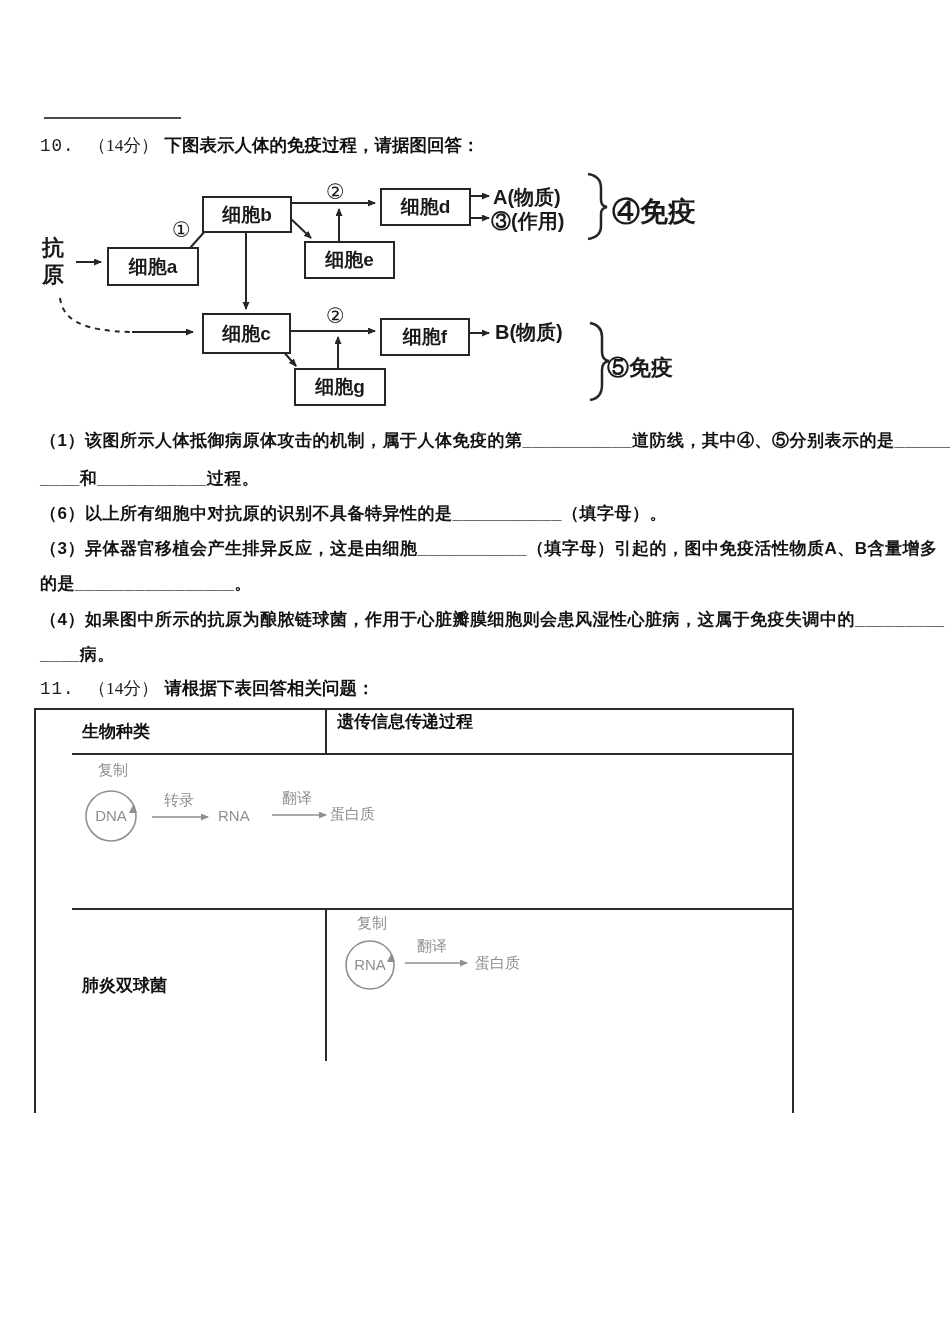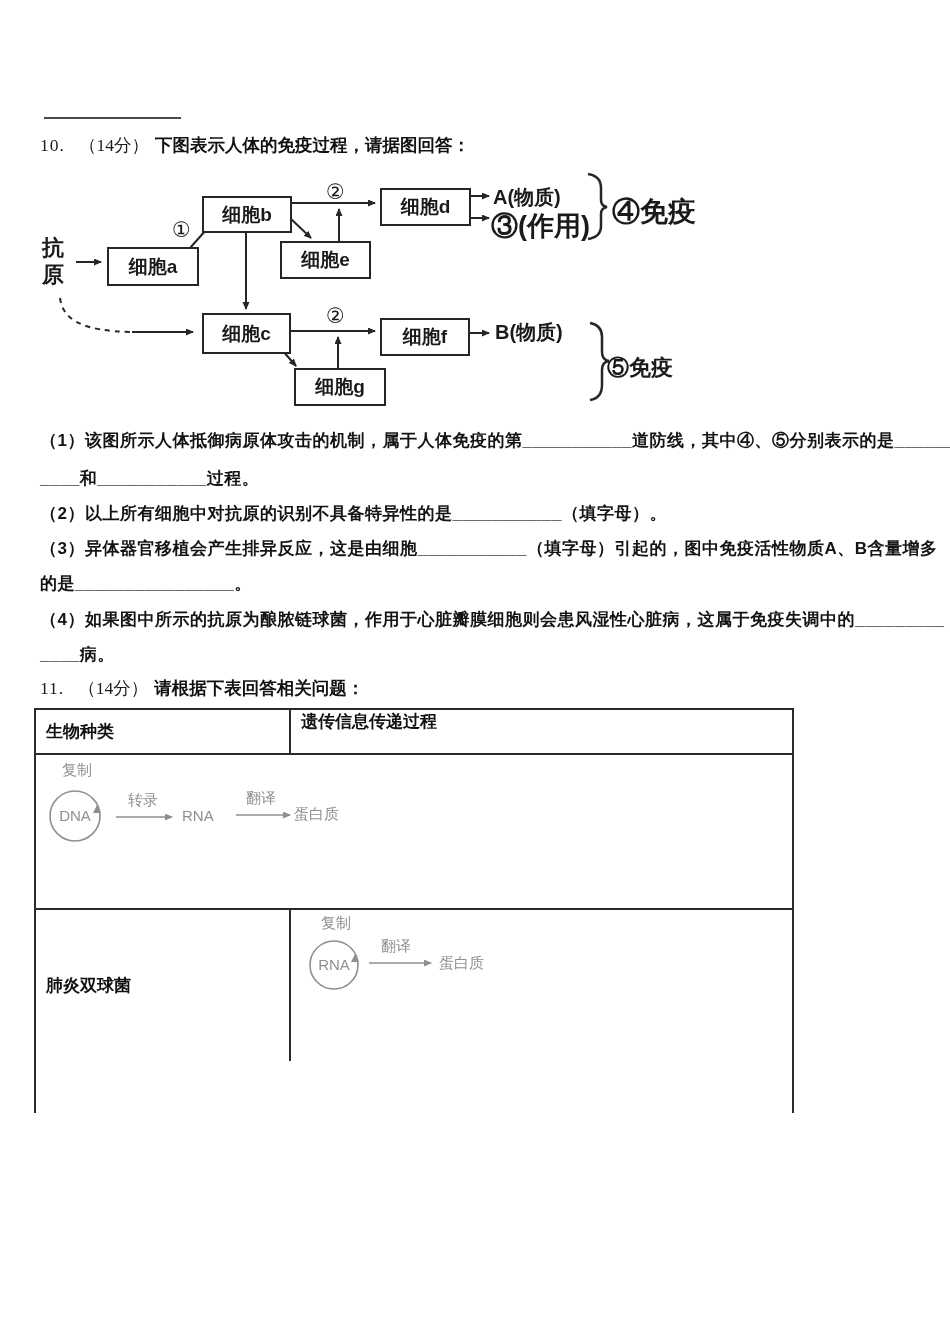--- a/index.html
+++ b/index.html
@@ -5,35 +5,35 @@
   html,body{margin:0;padding:0;background:#e8e8e8;}
   .page{
     position:relative;width:950px;height:1344px;background:#ffffff;
     font-family:"Liberation Serif",serif;color:#1c1c1c;overflow:hidden;
     margin:0 auto;
   }
   .abs{position:absolute;white-space:nowrap;}
   .blank-line{position:absolute;left:44px;top:117px;width:137px;height:0;
     border-top:2.5px solid #4a4a4a;}
   .qhead{font-size:17.5px;}
-  .qhead .qnum{font-family:Liberation Serif, serif;letter-spacing:1px;}
+  .qhead .qnum{font-family:Liberation Mono, monospace;letter-spacing:1px;}
   .qhead .qscore{font-family:"Liberation Serif",serif;margin-left:14px;text-align:center;}
   .qhead .qstem{font-family:"Liberation Sans",sans-serif;font-weight:700;margin-left:6px;color:#111;}
   .subq{font-family:"Liberation Sans",sans-serif;font-weight:700;font-size:17px;color:#141414;letter-spacing:0.5px;}
   
   .figure{position:absolute;left:40px;top:172px;width:700px;height:242px;}
   .figure svg{position:absolute;left:0;top:0;}
   .cellbox{position:absolute;border:2px solid #262626;display:flex;align-items:center;justify-content:center;
     font-family:"Liberation Sans",sans-serif;font-weight:700;font-size:19px;color:#1a1a1a;background:#fff;}
   .figlabel{position:absolute;font-family:"Liberation Sans",sans-serif;font-weight:700;color:#1a1a1a;}
   .antigen{font-size:22px;line-height:27px;text-align:center;white-space:pre-line;}
   .circnum{font-weight:400;font-family:"DejaVu Sans",sans-serif;}
   
   .btable{position:absolute;left:34px;top:708px;width:760px;height:405px;
-    border-top:2px solid #2b2b2b;border-left:2px solid #2b2b2b;border-right:2px solid #2b2b2b;box-sizing:border-box;}
+    border-top:2px solid #2b2b2b;border-left:2px solid #2b2b2b;border-right:2px solid #2b2b2b;box-sizing:border-box;padding-left:36px;}
   .trow{display:flex;box-sizing:border-box;border-bottom:2px solid #2b2b2b;}
   .trow.last{border-bottom:none;}
   .tcell-l{width:255px;box-sizing:border-box;border-right:2px solid #2b2b2b;display:flex;align-items:center;padding-left:10px;}
   .tcell-r{flex:1;position:relative;}
   .tlabel{font-family:"Liberation Sans",sans-serif;font-weight:700;font-size:17px;color:#111;}
   .tlabel sub{font-size:11px;}
   .gray-dg{position:absolute;inset:0;}
   .gdg-text{position:absolute;color:#8f8f8f;font-family:"Liberation Sans",sans-serif;font-size:15px;white-space:nowrap;}
 </style>
 </head>
@@ -85,39 +85,39 @@
 
       <path d="M550,151 Q562,153 562,165 L562,180 Q562,188 569,189 Q562,190 562,198 L562,213 Q562,226 550,228" stroke="#262626" stroke-width="2.5" fill="none"></path>
     </svg>
 
     <div class="figlabel antigen" style="left:2px;top:62px;">抗
 原</div>
 
     <div class="cellbox" style="left:67px;top:75px;width:88px;height:35px;">细胞a</div>
     <div class="cellbox" style="left:162px;top:24px;width:86px;height:33px;">细胞b</div>
     <div class="cellbox" style="left:340px;top:16px;width:87px;height:34px;">细胞d</div>
-    <div class="cellbox" style="left:240px;top:69px;width:87px;height:34px;">细胞e</div>
+    <div class="cellbox" style="left:264px;top:69px;width:87px;height:34px;">细胞e</div>
     <div class="cellbox" style="left:162px;top:141px;width:85px;height:37px;">细胞c</div>
     <div class="cellbox" style="left:340px;top:146px;width:86px;height:34px;">细胞f</div>
     <div class="cellbox" style="left:254px;top:196px;width:88px;height:34px;">细胞g</div>
 
     <div class="figlabel circnum" style="left:132px;top:46px;font-size:21px;">①</div>
     <div class="figlabel circnum" style="left:286px;top:8px;font-size:21px;">②</div>
     <div class="figlabel circnum" style="left:286px;top:132px;font-size:21px;">②</div>
 
     <div class="figlabel" style="left:453px;top:12px;font-size:20px;">A(物质)</div>
-    <div class="figlabel" style="left:451px;top:36px;font-size:27px;">③(作用)</div>
+    <div class="figlabel" style="left:451px;top:36px;font-size:20px;">③(作用)</div>
     <div class="figlabel" style="left:572px;top:21px;font-size:28px;">④免疫</div>
     <div class="figlabel" style="left:455px;top:147px;font-size:20px;">B(物质)</div>
     <div class="figlabel" style="left:567px;top:181px;font-size:22px;">⑤免疫</div>
   </div>
 
   <div class="abs subq" style="left:40px;top:429px;">（1）该图所示人体抵御病原体攻击的机制，属于人体免疫的第___________道防线，其中④、⑤分别表示的是_______</div>
   <div class="abs subq" style="left:40px;top:467px;">____和___________过程。</div>
-  <div class="abs subq" style="left:40px;top:502px;">（2）以上所有细胞中对抗原的识别不具备特异性的是___________（填字母）。</div>
+  <div class="abs subq" style="left:40px;top:502px;">（6）以上所有细胞中对抗原的识别不具备特异性的是___________（填字母）。</div>
   <div class="abs subq" style="left:40px;top:537px;">（3）异体器官移植会产生排异反应，这是由细胞___________（填字母）引起的，图中免疫活性物质A、B含量增多</div>
   <div class="abs subq" style="left:40px;top:572px;">的是________________。</div>
   <div class="abs subq" style="left:40px;top:608px;">（4）如果图中所示的抗原为酿脓链球菌，作用于心脏瓣膜细胞则会患风湿性心脏病，这属于免疫失调中的_________</div>
   <div class="abs subq" style="left:40px;top:643px;">____病。</div>
 
   <div class="abs qhead" style="left:40px;top:676px;">
     <span class="qnum">11.</span><span class="qscore">（14分）</span><span class="qstem">请根据下表回答相关问题：</span>
   </div>
 
   <div class="btable">

